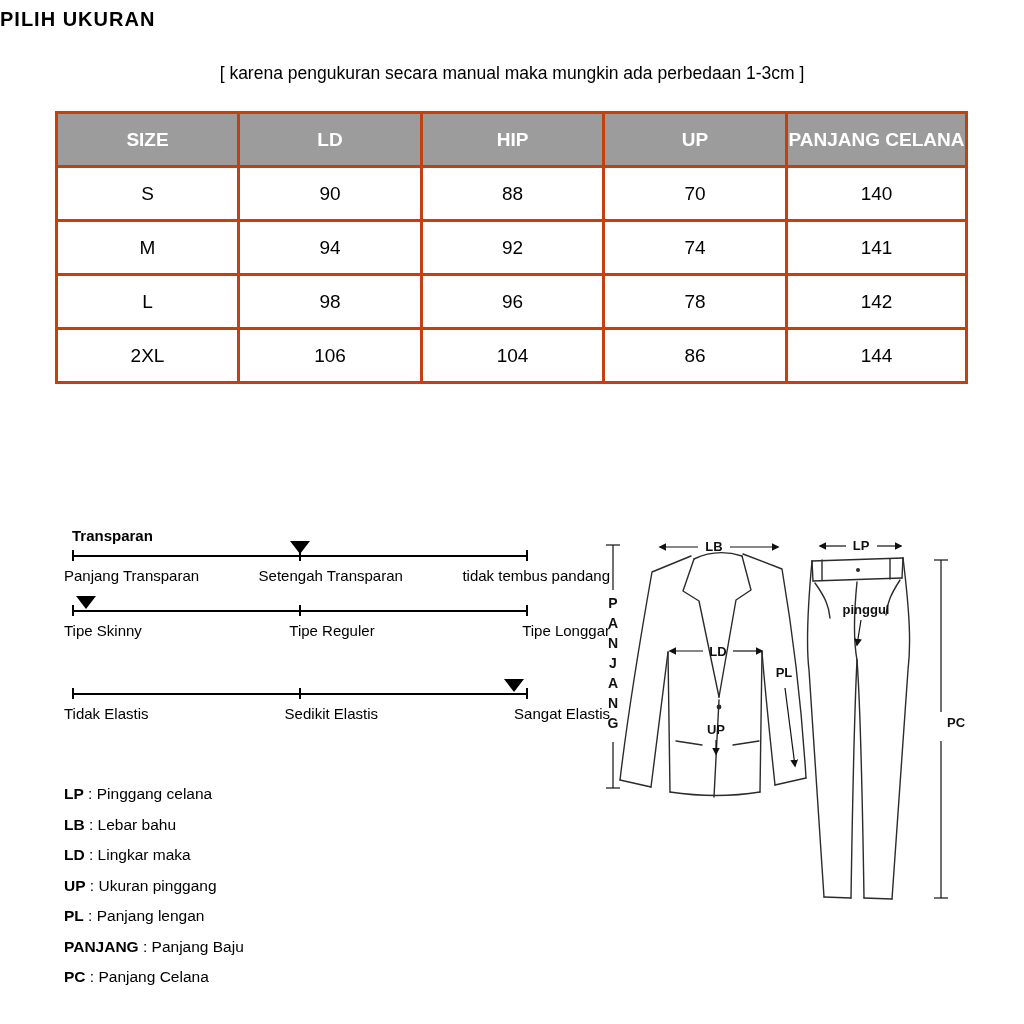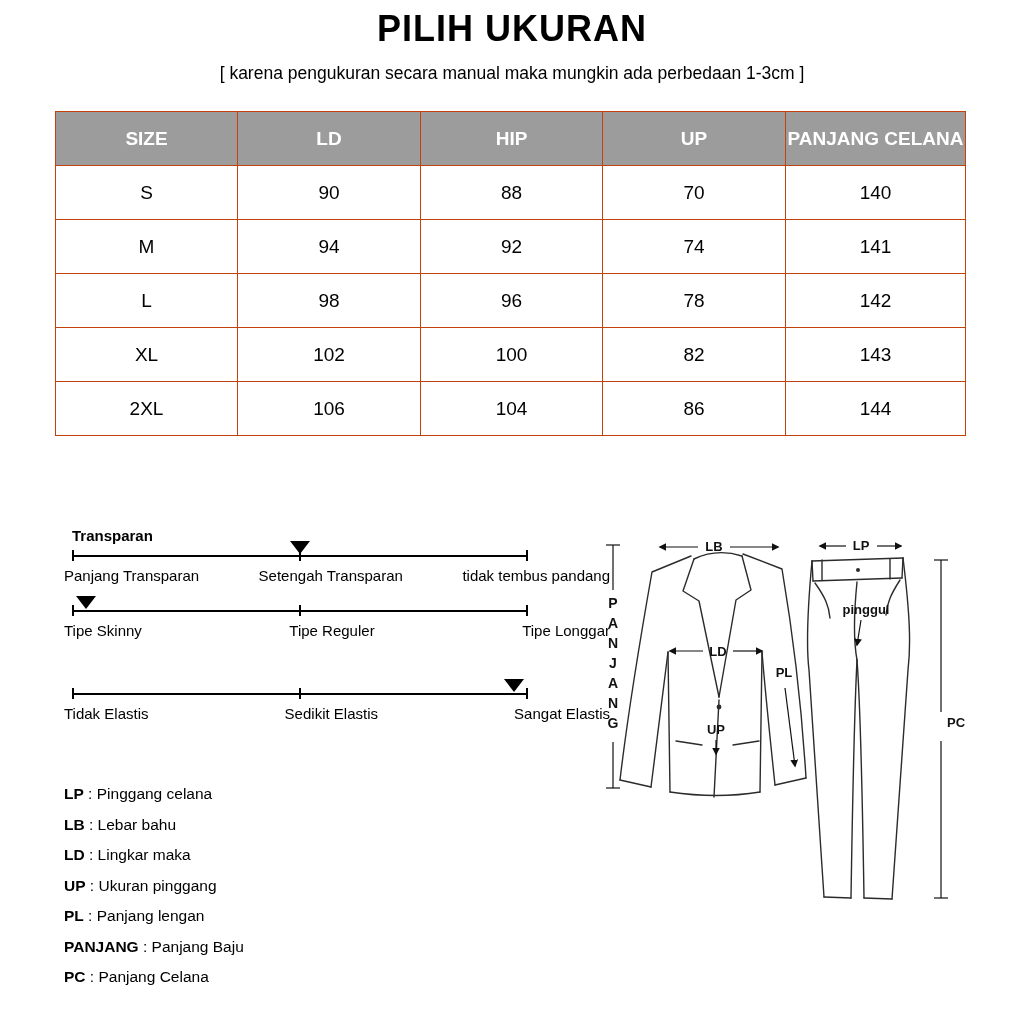--- a/index.html
+++ b/index.html
@@ -1,33 +1,33 @@
 <!DOCTYPE html>
 <html style="--header-bg: #9c9c9c;"><head>
 <meta charset="utf-8">
 <style>
   * { margin:0; padding:0; box-sizing:border-box; }
   html,body { width:1024px; height:1024px; background:#ffffff; overflow:hidden; }
   body { position:relative; font-family:"Liberation Sans", sans-serif; color:#000; }
 
   .page-title {
     position:absolute; top:8px; left:0; width:100%;
-    text-align:center; font-size:36px; font-weight:bold; letter-spacing:1px;
+    text-align:left; font-size:20px; font-weight:bold; letter-spacing:1px;
   }
   .page-subtitle {
     position:absolute; top:63px; left:0; width:100%;
     text-align:center; font-size:17.5px;
   }
 
   table.size-table {
     position:absolute; left:55px; top:111px; width:910px;
     border-collapse:collapse; table-layout:fixed;
   }
   .size-table th, .size-table td {
-    border:1px solid #c2410c; height:54px; text-align:center;
+    border:3px solid #c2410c; height:54px; text-align:center;
     font-size:19px; vertical-align:middle;
   }
   .size-table thead th {
     background:var(--header-bg, #9c9c9c); color:#fff; font-weight:bold; white-space:nowrap;
   }
 
   .scale-block { position:absolute; left:64px; width:546px; }
   .scale-title { font-weight:bold; font-size:15px; margin-left:8px; height:18px; }
   .scale-track {
     position:relative; margin:10px 0 0 8px; width:456px; height:2px; background:#000;
@@ -89,27 +89,20 @@
       <td>92</td>
       <td>74</td>
       <td>141</td>
     </tr>
     <tr>
       <td>L</td>
       <td>98</td>
       <td>96</td>
       <td>78</td>
       <td>142</td>
-    </tr>
-    <tr>
-      <td>XL</td>
-      <td>102</td>
-      <td>100</td>
-      <td>82</td>
-      <td>143</td>
     </tr>
     <tr>
       <td>2XL</td>
       <td>106</td>
       <td>104</td>
       <td>86</td>
       <td>144</td>
     </tr>
   </tbody>
 </table>

